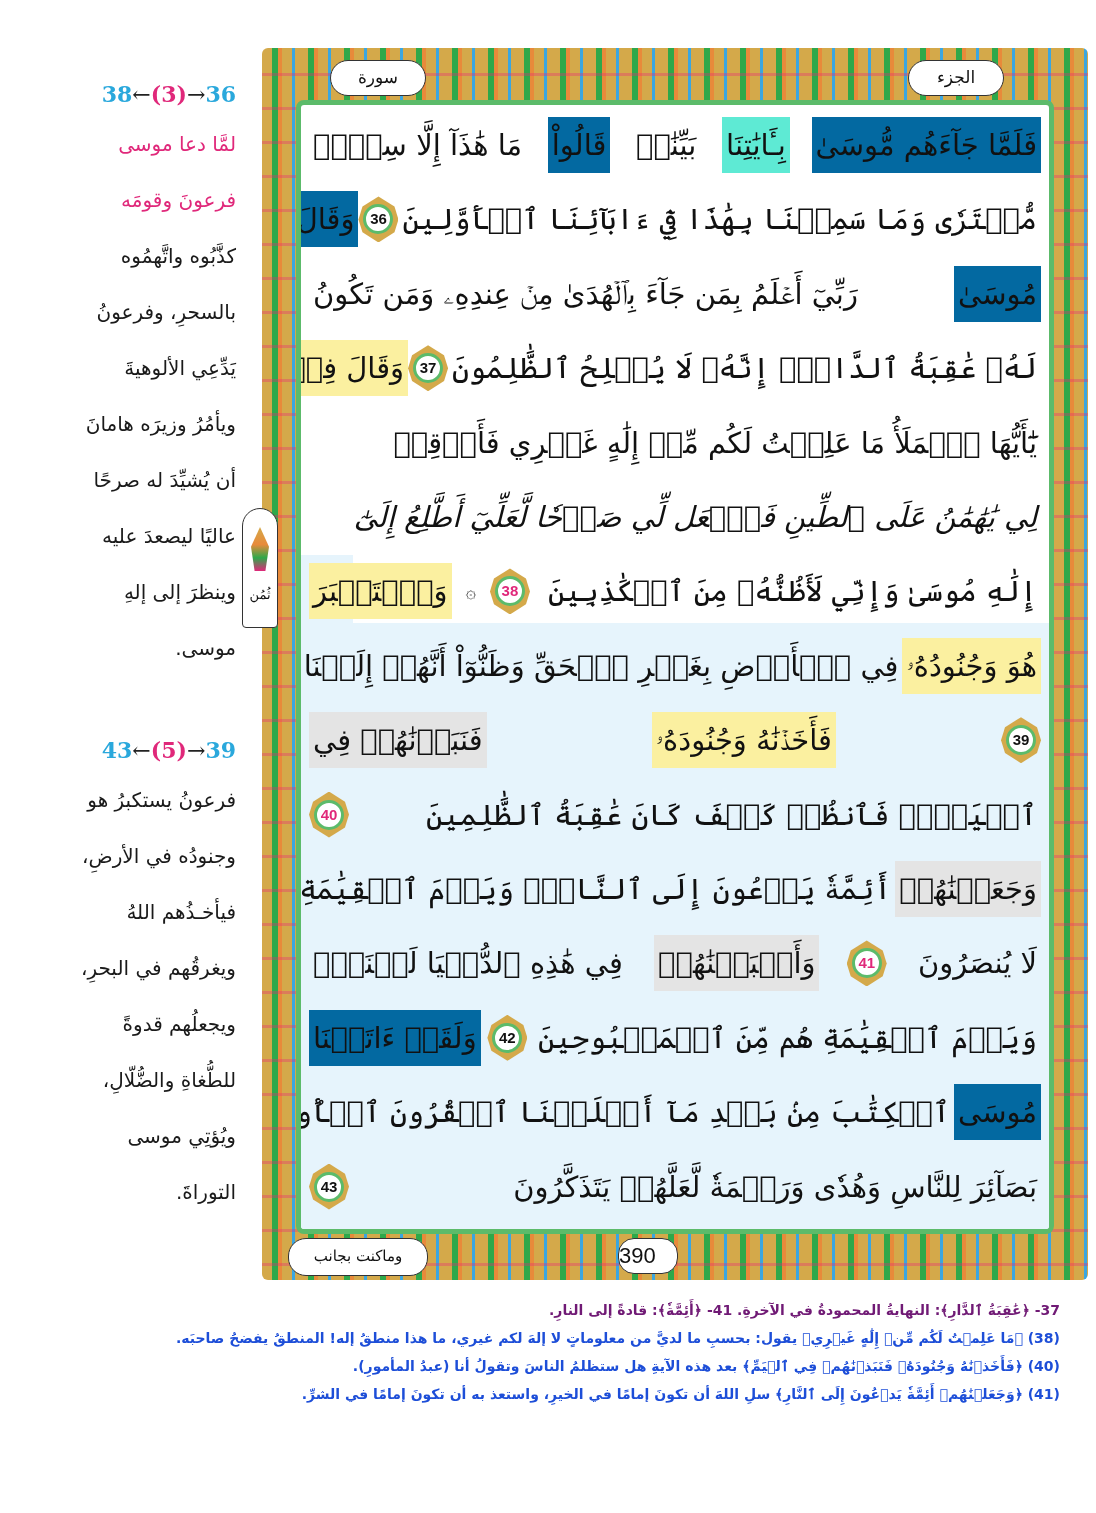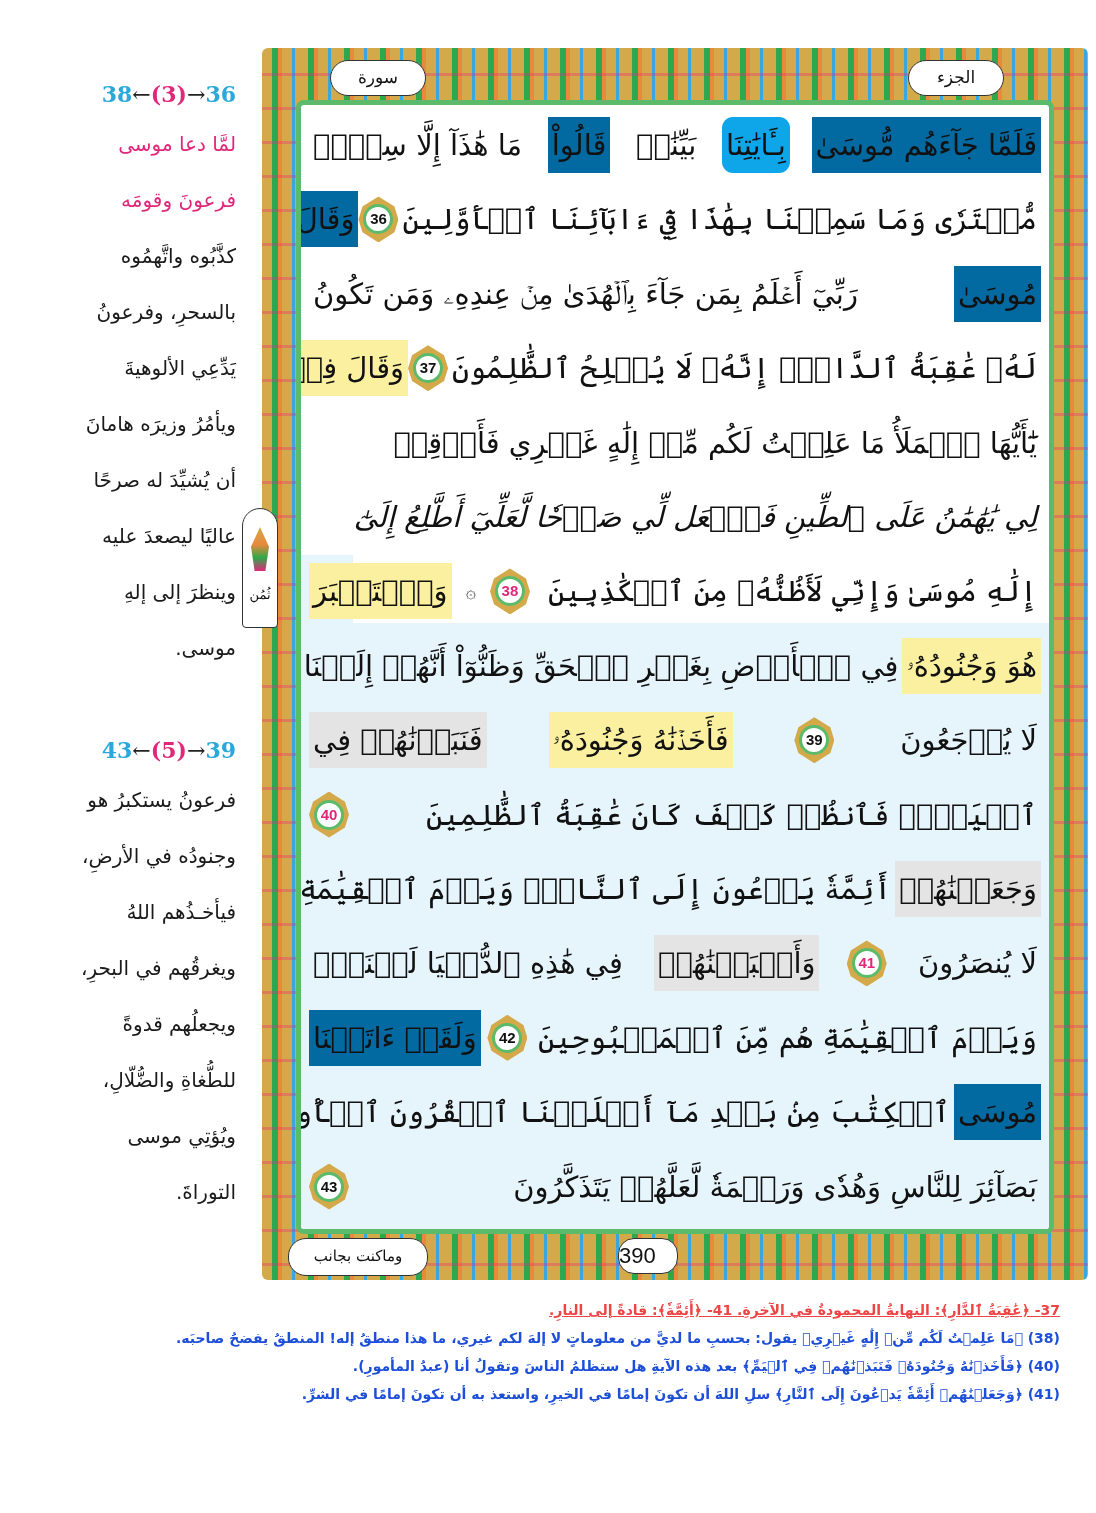--- a/index.html
+++ b/index.html
@@ -38,33 +38,33 @@
   .hizb-marker .orn { position:absolute; left: 8px; top: 18px; width: 18px; height: 44px; background: linear-gradient(#d4a94a, #e88a3a 40%, #2ea84a 70%, #e0287a); clip-path: polygon(50% 0, 100% 45%, 80% 100%, 20% 100%, 0 45%); }
   .hizb-marker .lbl { position:absolute; left: 0; top: 78px; width: 34px; text-align:center; font-family: "DejaVu Serif", serif; font-size: 13px; color:#111; direction: rtl; }
 
   
   .text { position: absolute; left: 0; top: 0; width: 748px; height: 1124px; }
   .blue-region { position: absolute; left: 0; top: 518px; width: 748px; height: 606px; background: #e6f4fc; }
   .blue-region-top { position: absolute; left: 0; top: 450px; width: 52px; height: 70px; background: #e6f4fc; }
   .line { position: absolute; left: 8px; width: 732px; height: 64px; direction: rtl; display: flex; flex-direction: row; align-items: center; justify-content: space-between; font-family: "DejaVu Serif", serif; font-size: 29px; color: #111; white-space: nowrap; }
   .seg { padding: 4px 4px; line-height: 48px; }
   .hl-pink { background: #0369a1; }
-  .hl-orange { background: #0ea5e9; border-radius: 11px; }
+  .hl-orange { background: #5eead4; }
   .hl-yellow { background: #fbf0a0; }
   .hl-gray { background: #e4e4e4; }
   .ayah { display: inline-flex; align-items: center; justify-content: center; width: 40px; height: 46px; position: relative; flex: 0 0 auto; }
   .ayah::before { content:""; position:absolute; inset: 0; background: #d4a94a; clip-path: polygon(50% 0, 90% 22%, 100% 50%, 90% 78%, 50% 100%, 10% 78%, 0 50%, 10% 22%); }
   .ayah span { position: relative; width: 30px; height: 30px; border-radius: 50%; background: #fff; border: 3px solid #5cbb6a; font-family: "Liberation Sans", sans-serif; font-weight: bold; font-size: 15px; line-height: 24px; text-align: center; color: #111; direction: ltr; }
   .ayah span.pink { color: #e0287a; }
   .hizb-star { font-size: 18px; color:#333; flex: 0 0 auto; }
 
   
   .notes { position: absolute; left: 40px; top: 1296px; width: 1020px; direction: rtl; text-align: right; }
   .note { font-family: "DejaVu Sans", sans-serif; font-weight: bold; font-size: 14px; height: 28px; line-height: 28px; white-space: nowrap; color: #1d4ed8; }
-  .note.blue { color: #ef4444; text-decoration: underline; }
+  .note.blue { color: #701a75; }
 </style>
 </head>
 <body>
 
 <div class="side">
   <div class="range">
     <span class="num">38</span><span class="arrow">←</span><span class="grp">(3)</span><span class="arrow">→</span><span class="num">36</span>
   </div>
   <div class="side-line pink">لمَّا دعا موسى</div>
   <div class="side-line pink">فرعونَ وقومَه</div>
@@ -140,21 +140,20 @@
             <span class="pink">38</span>
           </span>
           <span class="hizb-star">۞</span>
           <span class="seg hl-yellow">وَٱسۡتَكۡبَرَ</span>
         </div>
         <div class="line" style="top: 528.8px;">
           <span class="seg hl-yellow">هُوَ وَجُنُودُهُۥ</span>
           <span class="seg ">فِي ٱلۡأَرۡضِ بِغَيۡرِ ٱلۡحَقِّ وَظَنُّوٓاْ أَنَّهُمۡ إِلَيۡنَا</span>
         </div>
         <div class="line" style="top: 603.2px;">
-          <span class="seg ">لَا يُرۡجَعُونَ</span>
           <span class="ayah">
             <span>39</span>
           </span>
           <span class="seg hl-yellow">فَأَخَذۡنَٰهُ وَجُنُودَهُۥ</span>
           <span class="seg hl-gray">فَنَبَذۡنَٰهُمۡ فِي</span>
         </div>
         <div class="line" style="top: 677.6px;">
           <span class="seg ">ٱلۡيَمِّۖ فَٱنظُرۡ كَيۡفَ كَانَ عَٰقِبَةُ ٱلظَّٰلِمِينَ</span>
           <span class="ayah">
             <span class="pink">40</span>

